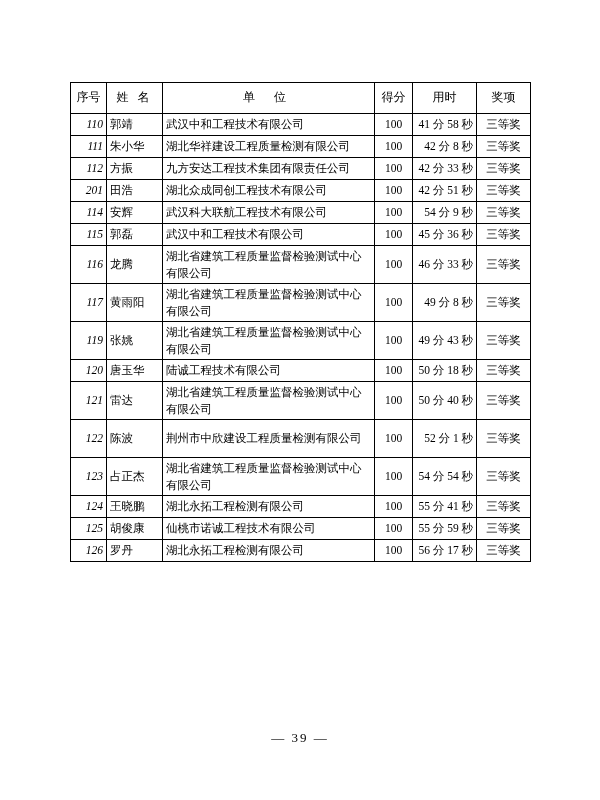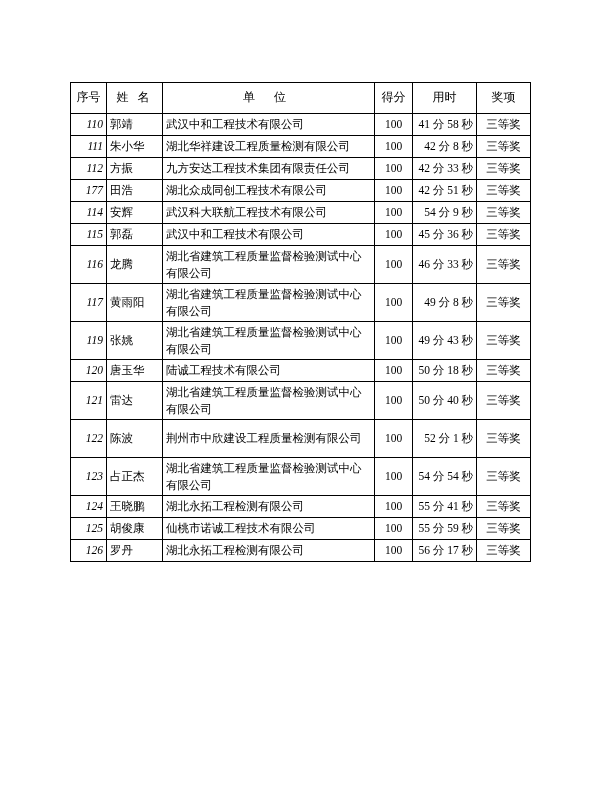--- a/index.html
+++ b/index.html
@@ -125,21 +125,21 @@
           </tr>
           <tr>
             <td class="seq">112</td>
             <td class="pname">方振</td>
             <td class="unit">九方安达工程技术集团有限责任公司</td>
             <td class="score">100</td>
             <td class="time">42 分 33 秒</td>
             <td class="prize">三等奖</td>
           </tr>
           <tr>
-            <td class="seq">177</td>
+            <td class="seq">201</td>
             <td class="pname">田浩</td>
             <td class="unit">湖北众成同创工程技术有限公司</td>
             <td class="score">100</td>
             <td class="time">42 分 51 秒</td>
             <td class="prize">三等奖</td>
           </tr>
           <tr>
             <td class="seq">114</td>
             <td class="pname">安辉</td>
             <td class="unit">武汉科大联航工程技术有限公司</td>
@@ -232,14 +232,17 @@
             <td class="pname">罗丹</td>
             <td class="unit">湖北永拓工程检测有限公司</td>
             <td class="score">100</td>
             <td class="time">56 分 17 秒</td>
             <td class="prize">三等奖</td>
           </tr>
         </tbody>
     </table>
   </div>
 
+  <div class="footer">
+    <span>— 39 —</span>
+  </div>
 
 </div>
 
 </body></html>

